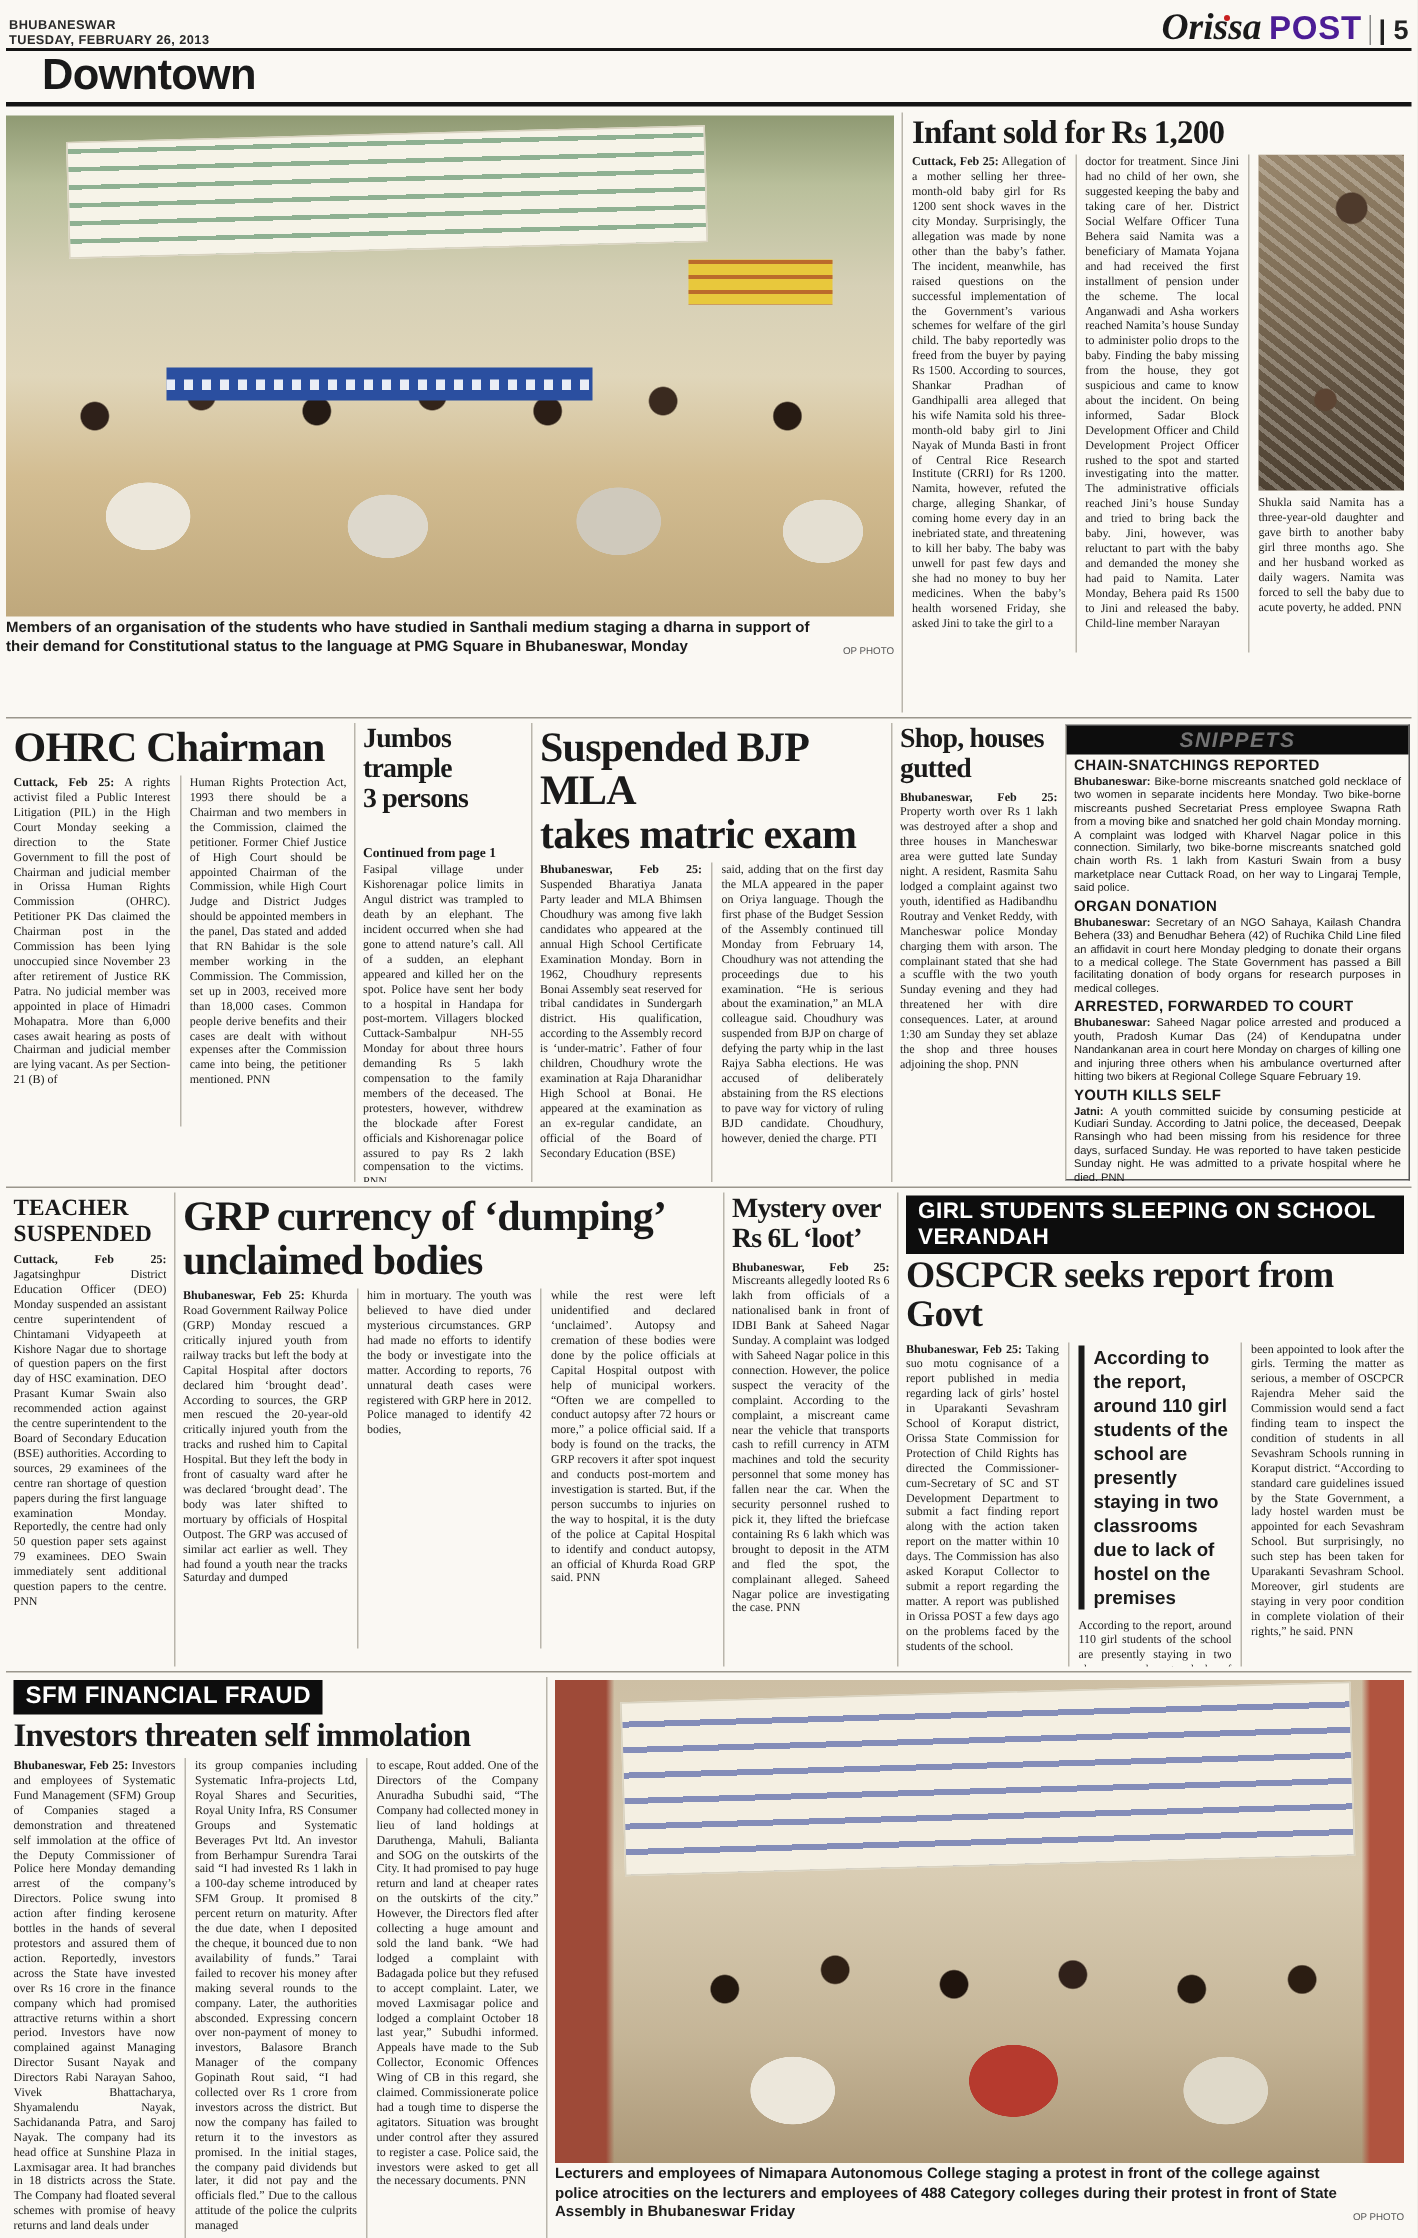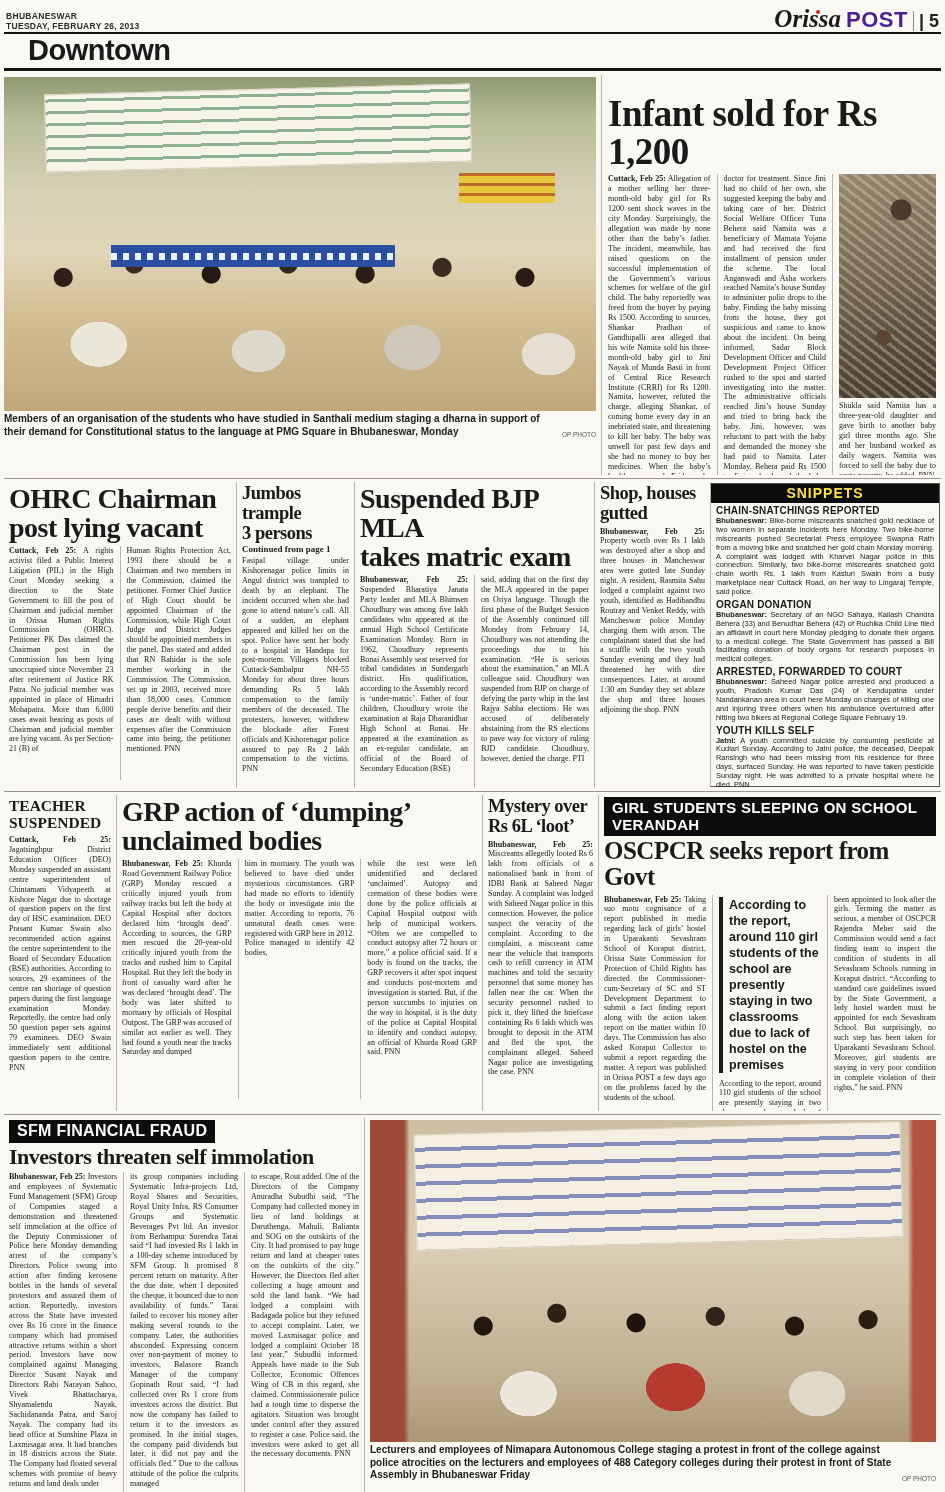--- a/index.html
+++ b/index.html
@@ -21,26 +21,26 @@
   
   .body{font-size:8px;line-height:1.24;text-align:justify;margin:0 0 2px;}
   .dl{font-weight:bold;}
   .col{flex:1;min-width:0;overflow:hidden;}
   .cols{display:flex;}
   .cols>.col+.col{border-left:1px solid #b9b5ab;padding-left:6px;margin-left:6px;}
   .credit{font-family:"Liberation Sans",sans-serif;font-size:6.5px;color:#555;white-space:nowrap;}
   .caption{font-family:"Liberation Sans",sans-serif;font-weight:bold;font-size:10px;line-height:1.25;color:#1c1c1c;}
   .cap-row{display:flex;align-items:flex-end;gap:6px;margin-top:2px;}
   .hdl{font-weight:bold;margin:0;letter-spacing:-.5px;}
-  .h-xl{font-size:37px;line-height:1.02;margin-top:18px;}
+  .h-xl{font-size:22px;line-height:1.02;}
   .h-lg{font-size:28px;line-height:1.04;}
   .h-inv{font-size:22px;line-height:1.05;}
   .h-md{font-size:18.5px;line-height:1.07;}
   .h-teacher{font-size:15.5px;line-height:1.1;letter-spacing:0;}
-  .continued{font-weight:bold;font-size:9px;margin:1px 0 2px;}
+  .continued{font-weight:bold;font-size:9px;margin:20px 0 2px;}
   .pullquote{font-family:"Liberation Sans",sans-serif;font-weight:bold;font-size:12px;line-height:1.28;
              border-left:4px solid #1a1a1a;padding-left:6px;margin:2px 0 6px;text-align:left;}
   .black-banner{display:inline-block;background:#0d0d0d;color:#fff;font-family:"Liberation Sans",sans-serif;
                 font-weight:bold;letter-spacing:.3px;padding:2px 8px 3px;}
   .hdiv{border-top:1px solid #9a968c;margin:3px 0;}
 
   
   .row{display:flex;align-items:stretch;}
   .row>section+section{border-left:1px solid #b9b5ab;}
   .row-top{height:404px;padding-top:4px;}
@@ -80,22 +80,22 @@
   .col-photo{flex:0 0 104px;}
   .photo-infant{width:100%;height:224px;
     background:
       radial-gradient(circle 14px at 64% 16%, #4e3a2c 0 10px, transparent 11px),
       radial-gradient(circle 9px at 46% 73%, #5c4433 0 7px, transparent 8px),
       repeating-linear-gradient(38deg, rgba(235,230,220,.30) 0 3px, transparent 3px 8px),
       linear-gradient(165deg, #99876d 0%, #7d6c55 38%, #5f5140 68%, #463a2c 100%);}
 
   
   .snippets{flex:1;border:1px solid #555;padding:0 0 2px;margin:1px 1px 1px 0;}
-  .snip-title{background:#0d0d0d;color:#fde047;text-align:center;font-family:"Liberation Sans",sans-serif;
-      font-weight:bold;font-size:14px;letter-spacing:1px;padding:1px 0 2px;margin:0;}
+  .snip-title{background:#0d0d0d;color:#737373;text-align:center;font-family:"Liberation Sans",sans-serif;
+      font-weight:bold;font-size:14px;letter-spacing:1px;padding:1px 0 2px;margin:0;font-style:italic;}
   .snip{padding:1px 5px 0;}
   .snip h4{font-family:"Liberation Sans",sans-serif;font-size:10px;margin:1px 0;letter-spacing:.2px;}
   .snip-text{font-family:"Liberation Sans",sans-serif;font-size:7.4px;line-height:1.2;text-align:justify;margin:0;}
 
   
   .photo-protest{position:relative;width:100%;height:322px;overflow:hidden;
     background:
       linear-gradient(90deg, #9e4a38 0 6%, rgba(158,74,56,0) 7%),
       linear-gradient(270deg, #b0543f 0 4%, rgba(176,84,63,0) 5%),
       radial-gradient(circle 13px at 20% 64%, #23180f 0 9px, transparent 10px),
@@ -160,21 +160,21 @@
         </div>
       </div>
     </section>
   </div>
 
   <div class="hdiv"></div>
 
   <div class="row row-mid">
     <section class="sect" style="flex:0 0 232px;">
       <h2 class="hdl h-lg"><span>OHRC Chairman</span><br>
-      <span>post lying vacant</span></h2>
+      </h2>
       <div class="cols" style="height:234px;margin-top:4px;">
         <div class="col">
           <p class="body"><b class="dl">Cuttack, Feb 25:</b> <span>A rights activist filed a Public Interest Litigation (PIL) in the High Court Monday seeking a direction to the State Government to fill the post of Chairman and judicial member in Orissa Human Rights Commission (OHRC). Petitioner PK Das claimed the Chairman post in the Commission has been lying unoccupied since November 23 after retirement of Justice RK Patra. No judicial member was appointed in place of Himadri Mohapatra. More than 6,000 cases await hearing as posts of Chairman and judicial member are lying vacant. As per Section-21 (B) of</span></p>
         </div>
         <div class="col">
           <p class="body">Human Rights Protection Act, 1993 there should be a Chairman and two members in the Commission, claimed the petitioner. Former Chief Justice of High Court should be appointed Chairman of the Commission, while High Court Judge and District Judges should be appointed members in the panel, Das stated and added that RN Bahidar is the sole member working in the Commission. The Commission, set up in 2003, received more than 18,000 cases. Common people derive benefits and their cases are dealt with without expenses after the Commission came into being, the petitioner mentioned.  PNN</p>
         </div>
       </div>
     </section>
 
@@ -234,21 +234,21 @@
   <div class="row row-3">
     <section class="sect" style="flex:0 0 112px;">
       <h3 class="hdl h-teacher"><span>TEACHER</span><br>
       <span>SUSPENDED</span></h3>
       <div style="height:270px;overflow:hidden;margin-top:4px;">
         <p class="body"><b class="dl">Cuttack, Feb 25:</b> <span>Jagatsinghpur District Education Officer (DEO) Monday suspended an assistant centre superintendent of Chintamani Vidyapeeth at Kishore Nagar due to shortage of question papers on the first day of HSC examination. DEO Prasant Kumar Swain also recommended action against the centre superintendent to the Board of Secondary Education (BSE) authorities. According to sources, 29 examinees of the centre ran shortage of question papers during the first language examination Monday. Reportedly, the centre had only 50 question paper sets against 79 examinees. DEO Swain immediately sent additional question papers to the centre.  PNN</span></p>
       </div>
     </section>
 
     <section class="sect" style="flex:0 0 366px;">
-      <h2 class="hdl h-lg"><span>GRP action of ‘dumping’</span><br>
+      <h2 class="hdl h-lg"><span>GRP currency of ‘dumping’</span><br>
       <span>unclaimed bodies</span></h2>
       <div class="cols" style="height:240px;margin-top:4px;">
         <div class="col">
           <p class="body"><b class="dl">Bhubaneswar, Feb 25:</b> <span>Khurda Road Government Railway Police (GRP) Monday rescued a critically injured youth from railway tracks but left the body at Capital Hospital after doctors declared him ‘brought dead’. According to sources, the GRP men rescued the 20-year-old critically injured youth from the tracks and rushed him to Capital Hospital. But they left the body in front of casualty ward after he was declared ‘brought dead’. The body was later shifted to mortuary by officials of Hospital Outpost. The GRP was accused of similar act earlier as well. They had found a youth near the tracks Saturday and dumped</span></p>
         </div>
         <div class="col">
           <p class="body">him in mortuary. The youth was believed to have died under mysterious circumstances. GRP had made no efforts to identify the body or investigate into the matter. According to reports, 76 unnatural death cases were registered with GRP here in 2012. Police managed to identify 42 bodies,</p>
         </div>
         <div class="col">
           <p class="body">while the rest were left unidentified and declared ‘unclaimed’. Autopsy and cremation of these bodies were done by the police officials at Capital Hospital outpost with help of municipal workers. “Often we are compelled to conduct autopsy after 72 hours or more,” a police official said. If a body is found on the tracks, the GRP recovers it after spot inquest and conducts post-mortem and investigation is started. But, if the person succumbs to injuries on the way to hospital, it is the duty of the police at Capital Hospital to identify and conduct autopsy, an official of Khurda Road GRP said.  PNN</p>

